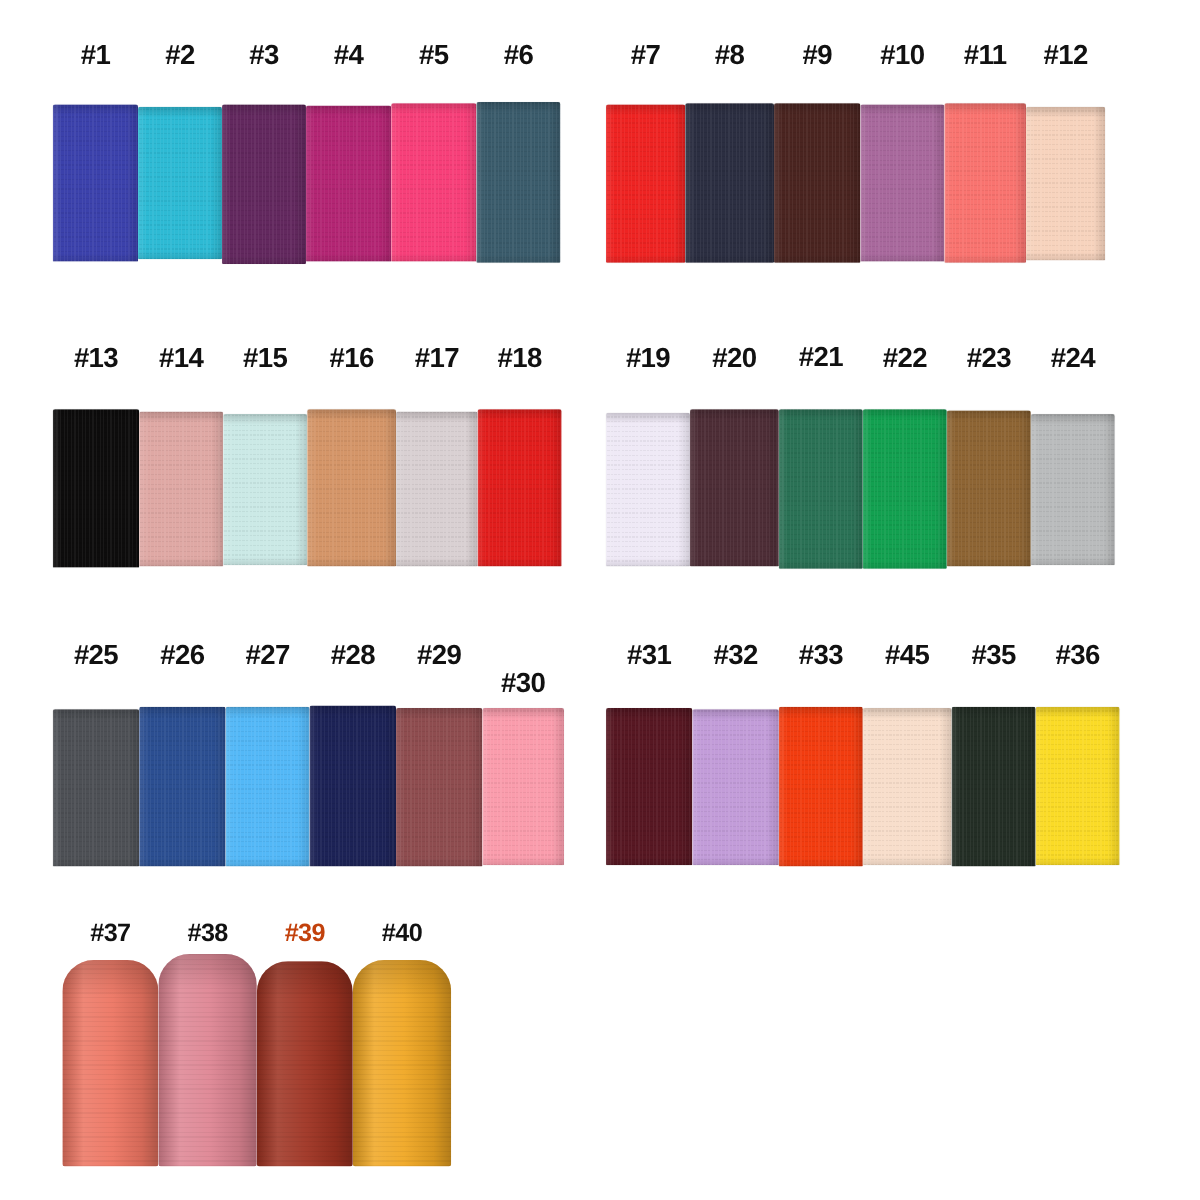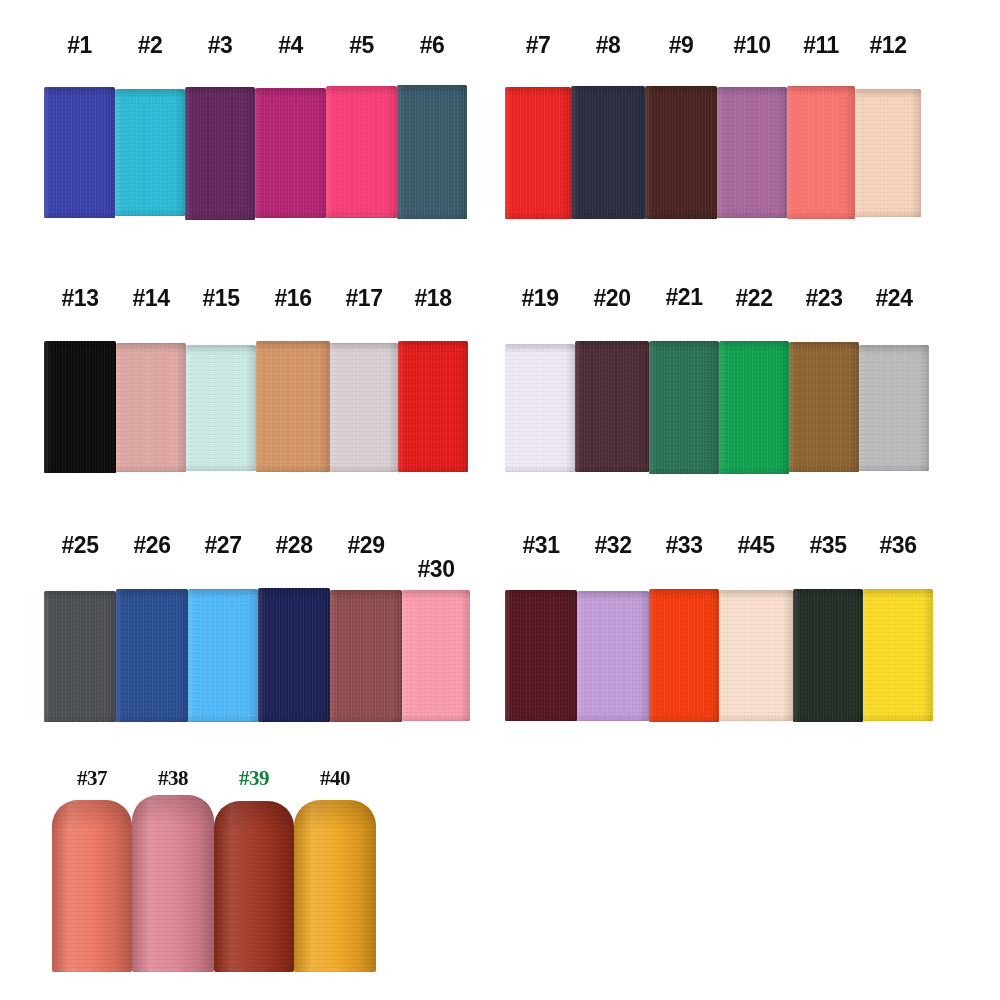--- a/index.html
+++ b/index.html
@@ -40,21 +40,21 @@
     font-family: "Liberation Sans", sans-serif;
     font-size: 23px;
     font-weight: 600;
     color: #111111;
     letter-spacing: -0.5px;
     white-space: nowrap;
     line-height: 30px;
     text-align: center;
   }
   .roll-label {
-    font-family: Liberation Serif, serif;
+    font-family: Liberation Sans, sans-serif;
     font-weight: 700;
     font-size: 21px;
   }
   .swatch {
     position: absolute;
     top: 0;
     overflow: hidden;
     border-radius: 2px 2px 1px 1px;
     box-shadow: 0 0 0 0.5px rgba(0,0,0,0.03);
   }
@@ -494,21 +494,21 @@
           <div class="roll-top"></div>
           <div class="weave"></div>
         </div>
         <div class="swatch-label roll-label" style="left: 126px; top: 763px; width: 94px; color: rgb(17, 17, 17);">#38</div>
         <div class="roll" title="#38 rose-pink" style="--c: #de8593; left: 132px; top: 795px; width: 82px; height: 177px;">
           <div class="face"></div>
           <div class="roll-hl"></div>
           <div class="roll-top"></div>
           <div class="weave"></div>
         </div>
-        <div class="swatch-label roll-label" style="left: 208px; top: 763px; width: 92px; color: #15803d;">#39</div>
+        <div class="swatch-label roll-label" style="left: 208px; top: 763px; width: 92px; color: #c2410c;">#39</div>
         <div class="roll" title="#39 rust-brick" style="--c: #9e3221; left: 214px; top: 801px; width: 80px; height: 171px;">
           <div class="face"></div>
           <div class="roll-hl"></div>
           <div class="roll-top"></div>
           <div class="weave"></div>
         </div>
         <div class="swatch-label roll-label" style="left: 288px; top: 763px; width: 94px; color: rgb(17, 17, 17);">#40</div>
         <div class="roll" title="#40 amber-gold" style="--c: #f0a723; left: 294px; top: 800px; width: 82px; height: 172px;">
           <div class="face"></div>
           <div class="roll-hl"></div>

